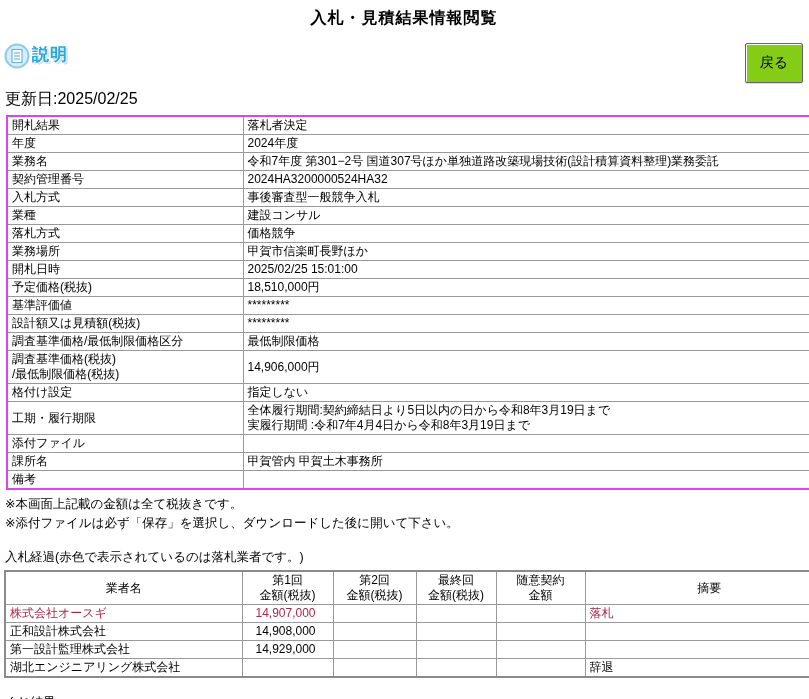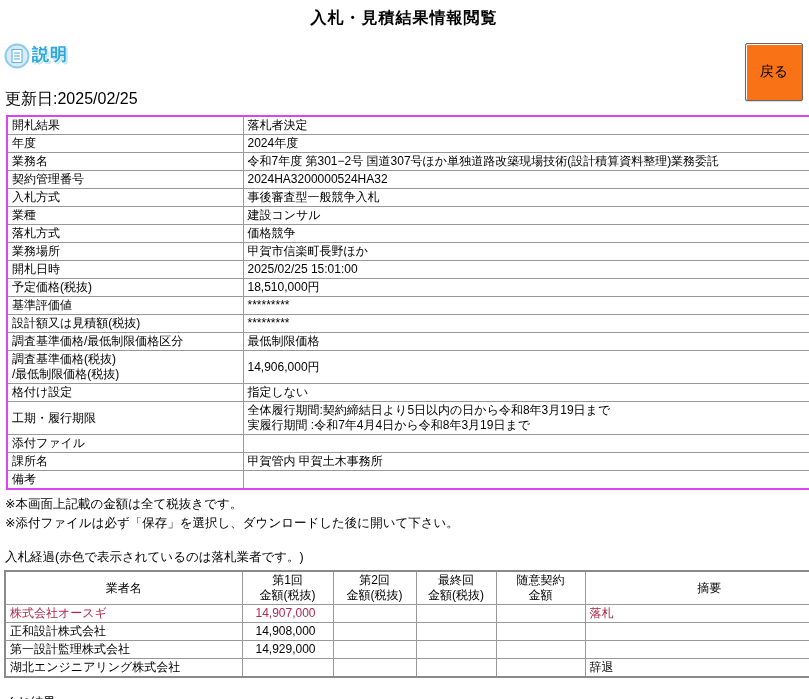--- a/index.html
+++ b/index.html
@@ -23,22 +23,22 @@
   .explain {
     display:inline-flex; align-items:flex-start; gap:2px; cursor:pointer; text-decoration:none;
   }
   .explain .doc-icon svg { display:block; }
   .explain .explain-text {
     font-size:17px; font-weight:bold; color:var(--accent-blue,#2ba7d8);
     text-shadow:2px 2px 0 #c8e6f5; letter-spacing:1px;
   }
   button.back {
     font-family:inherit; font-size:14px; color:#000;
-    background:#f97316; border:1px solid #666; border-radius:2px;
-    padding:19px 14px; cursor:pointer;
+    background:#84cc16; border:1px solid #666; border-radius:2px;
+    padding:10px 14px; cursor:pointer;
     box-shadow:inset 1px 1px 0 #fff, 0 1px 1px rgba(0,0,0,.15);
   }
 
   .updated { margin:12px 0 5px 5px; font-size:16px; }
 
   table { border-collapse:collapse; table-layout:fixed; }
   td { border:1px solid #999; padding:1px 4px; vertical-align:middle; overflow:hidden; }
 
   table.details { width:804px; margin-left:6px; border:2px solid #d946ef; }
   table.details td { height:17px; line-height:15px; }

